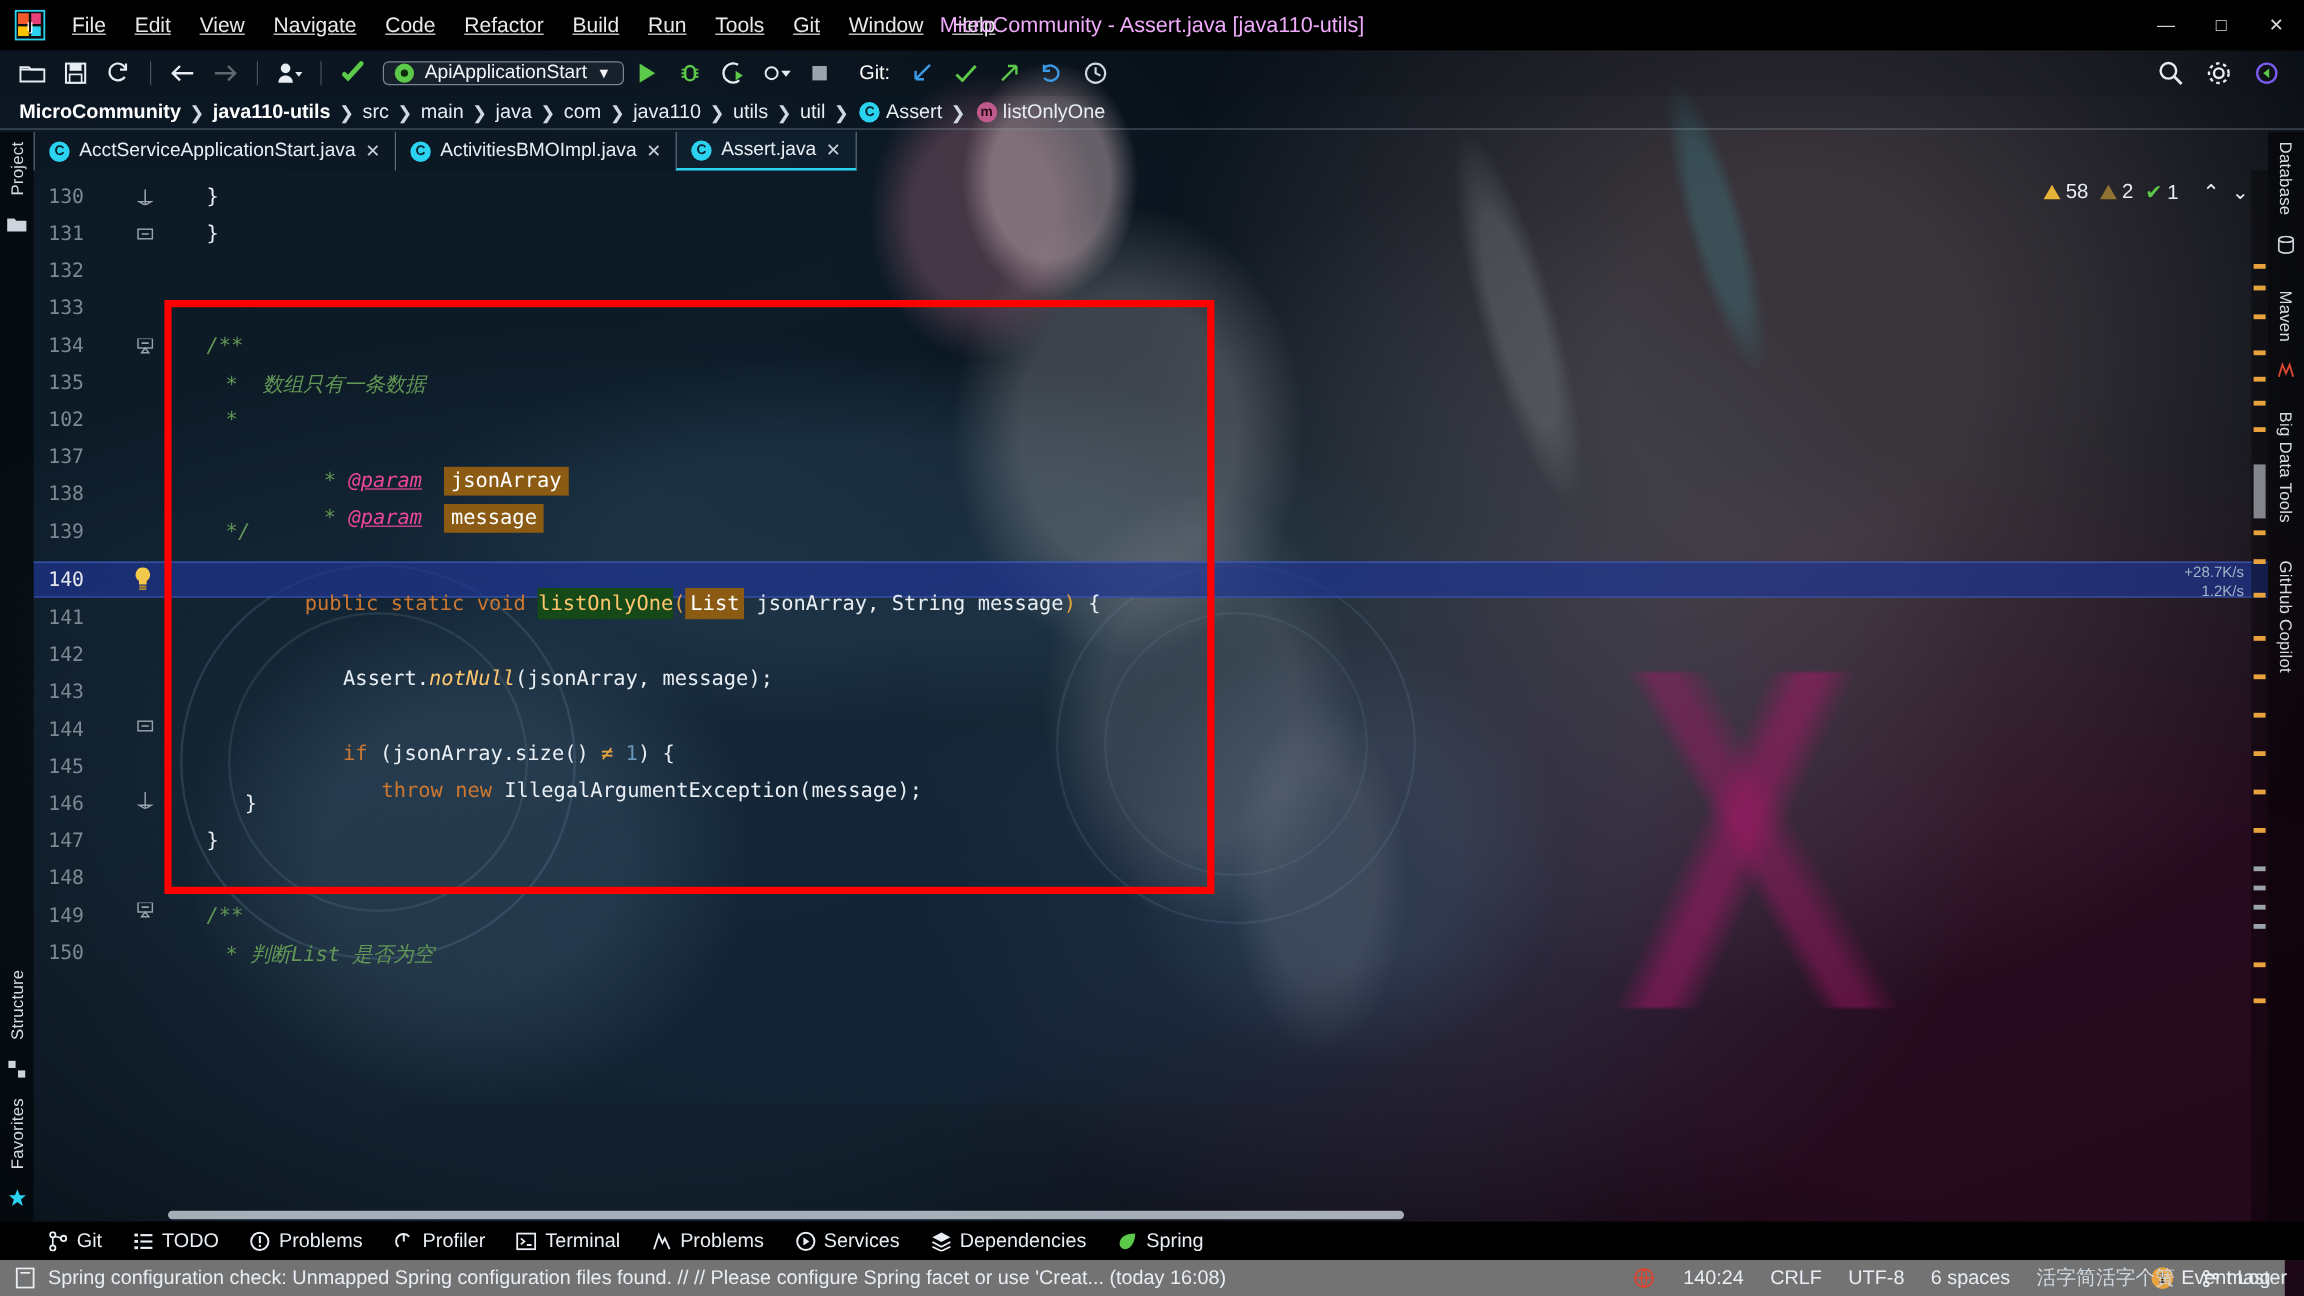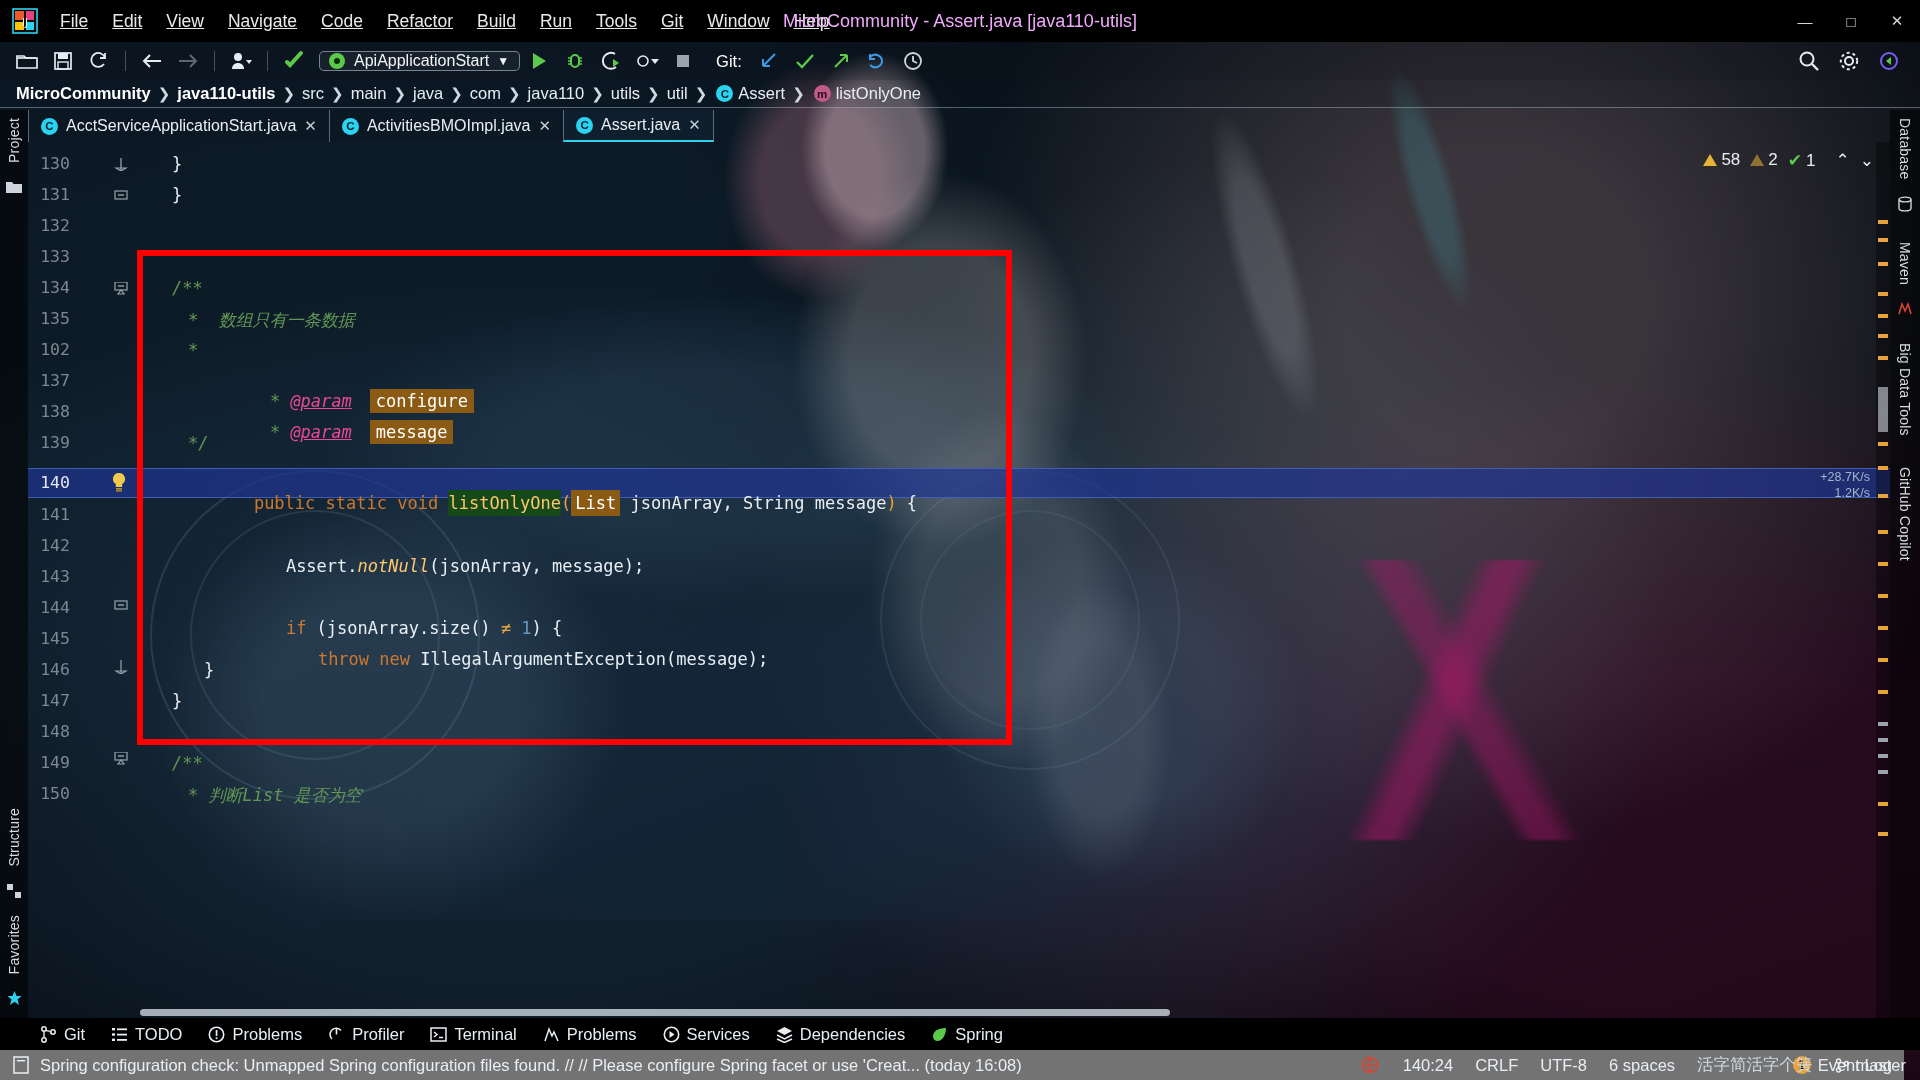--- a/index.html
+++ b/index.html
@@ -563,21 +563,21 @@
 
     <div class="codearea">
       <div class="cl" style="top:12px;"><span class="c-txt" style="margin-left:40px;">}</span></div>
       <div class="cl" style="top:43px;"><span class="c-txt" style="margin-left:40px;">}</span></div>
       <div class="cl" style="top:74px;"></div>
       <div class="cl" style="top:105px;"></div>
       <div class="cl" style="top:136px;"><span class="c-cmt" style="margin-left:40px;">/**</span></div>
       <div class="cl" style="top:167px;"><span class="c-cmt" style="margin-left:56px;">*  数组只有一条数据</span></div>
       <div class="cl" style="top:198px;"><span class="c-cmt" style="margin-left:56px;">*</span></div>
       <div class="cl" style="top:229px;">
-        <span class="c-cmt" style="margin-left:56px;">* </span><span class="c-tag">@param</span><span class="hb-brown" style="margin-left:18px;padding:2px 6px;">configure</span>
+        <span class="c-cmt" style="margin-left:56px;">* </span><span class="c-tag">@param</span><span class="hb-brown" style="margin-left:18px;padding:2px 6px;">jsonArray</span>
       </div>
       <div class="cl" style="top:260px;">
         <span class="c-cmt" style="margin-left:56px;">* </span><span class="c-tag">@param</span><span class="hb-brown" style="margin-left:18px;padding:2px 6px;">message</span>
       </div>
       <div class="cl" style="top:291px;"><span class="c-cmt" style="margin-left:56px;">*/</span></div>
 
       <div class="cl" style="top:331px; z-index:3;">
         <span style="margin-left:40px;"></span><span class="c-kw">public</span><span> </span><span class="c-kw">static</span><span> </span><span class="c-kw">void</span><span> </span><span class="c-mth hb-green" style="padding:3px 0;">listOnlyOne</span><span class="hb-paren">(</span><span class="hb-brown" style="padding:3px 4px;">List</span><span class="c-txt"> jsonArray, </span><span class="c-txt">String</span><span class="c-txt"> message</span><span class="hb-paren">)</span><span class="c-txt"> {</span>
       </div>
 

